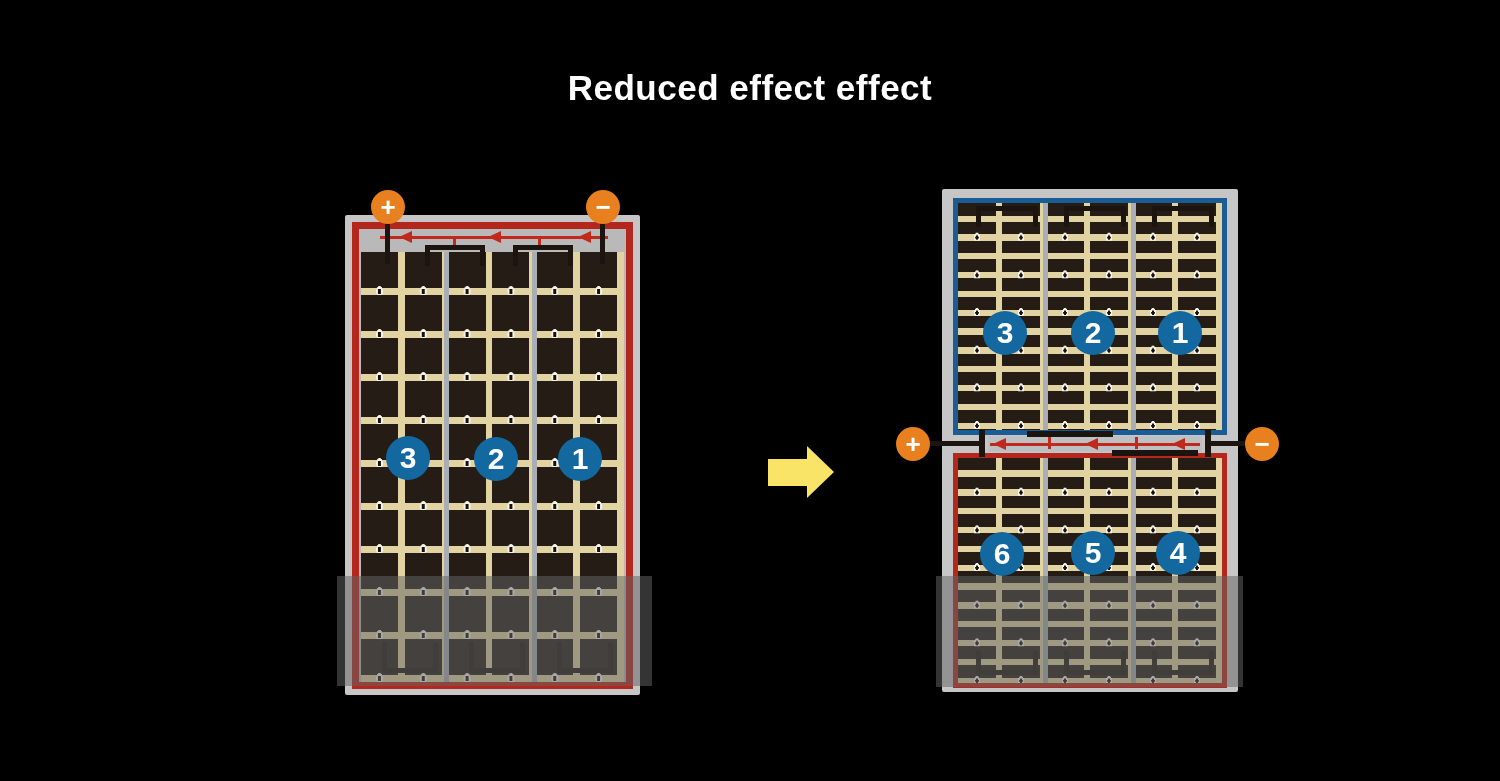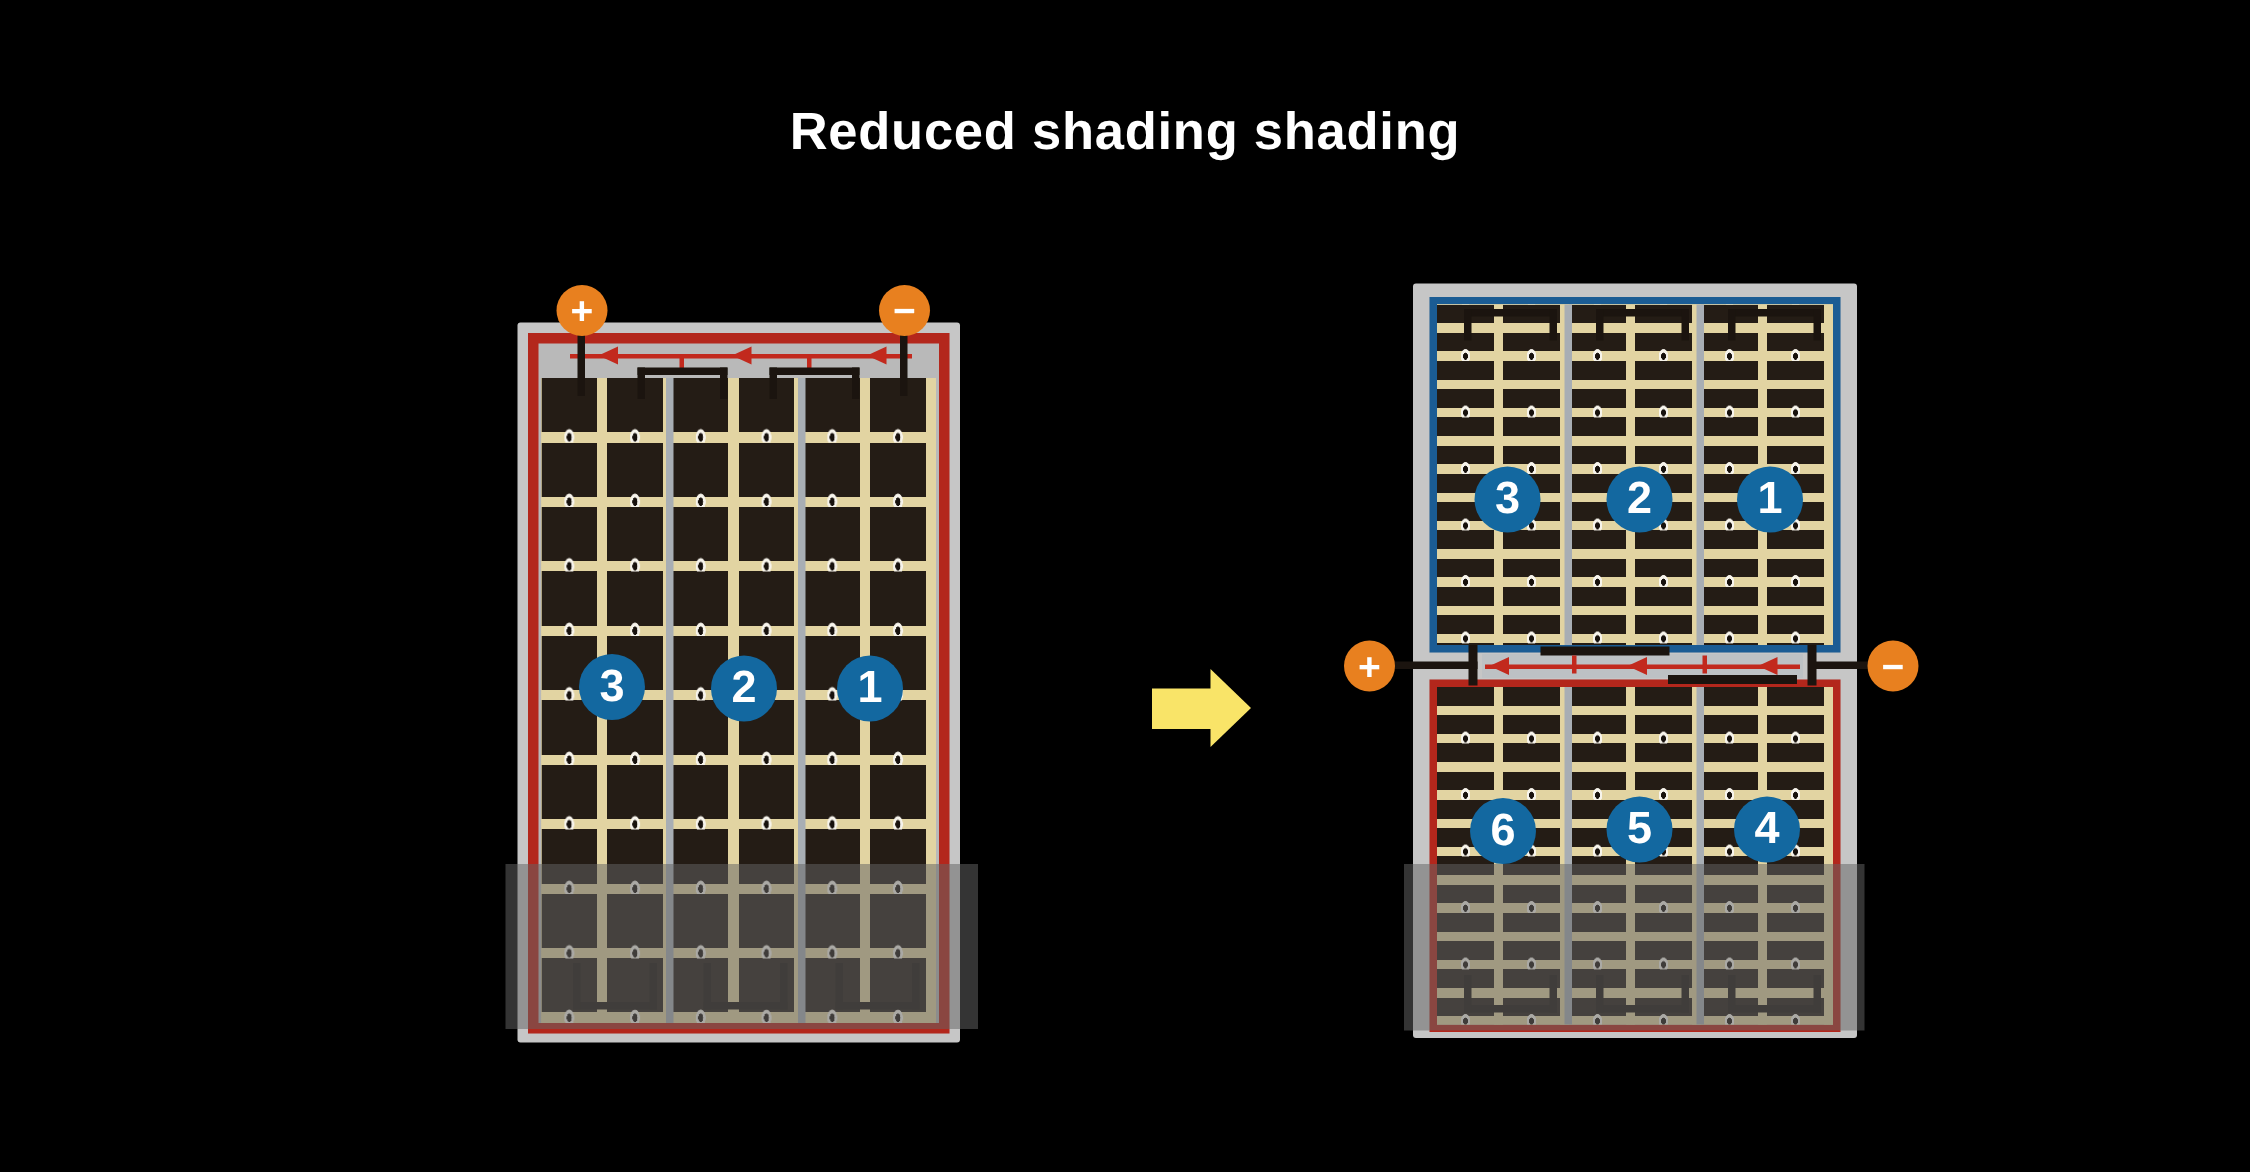--- a/index.html
+++ b/index.html
@@ -67,21 +67,21 @@
   .arrow-head{width:0;height:0;border-top:26px solid transparent;border-bottom:26px solid transparent;
               border-left:27px solid #F9E468;}
 
   .strip-bg{background:#BDC1C4;}
 </style>
 </head>
 <body>
 
 <div id="stage">
 
-  <div class="abs title">Reduced shading shading</div>
+  <div class="abs title">Reduced effect effect</div>
 
   <div>
     <div class="abs frame" style="left:345px;top:215px;width:295px;height:480px;"></div>
     <div class="abs red-box" style="left:352px;top:222px;width:267px;height:453px;"></div>
     <div class="abs cells-full" style="left:361px;top:252px;width:263px;height:430px;"></div>
     <div class="abs divider" style="left:444px;top:252px;height:430px;"></div>
     <div class="abs divider" style="left:532px;top:252px;height:430px;"></div>
 
     <div class="abs bus-line" style="left:380px;top:236px;width:228px;"></div>
     <div class="abs bus-tick" style="left:453px;top:238px;height:12px;"></div>

